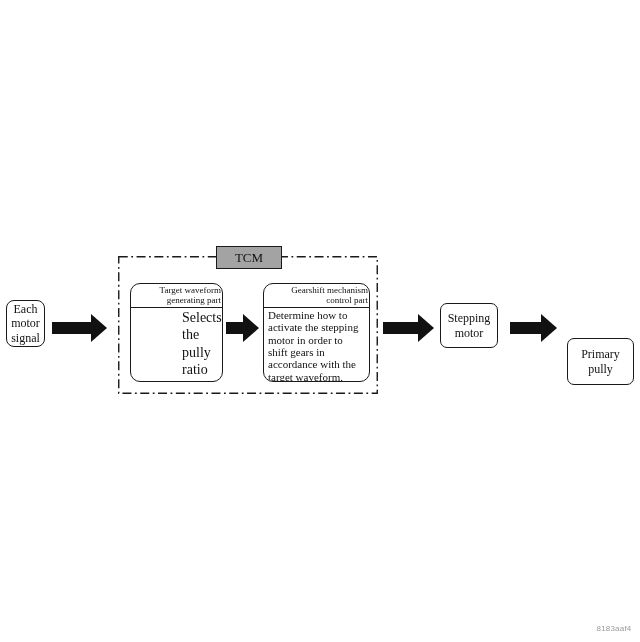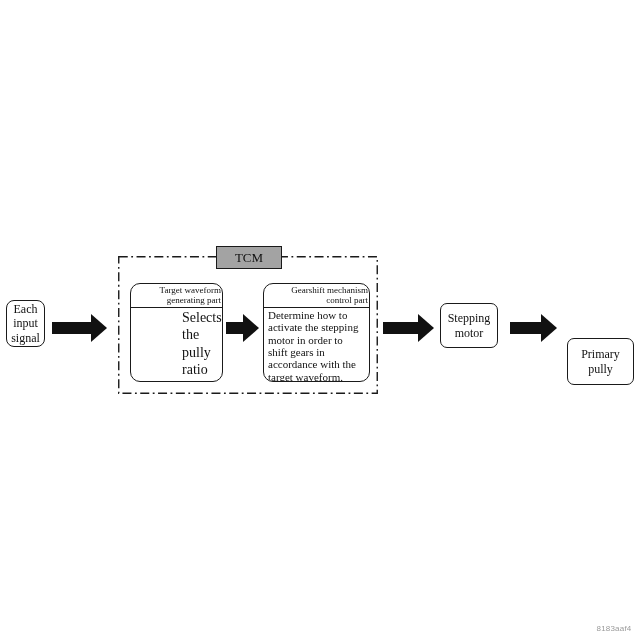--- a/index.html
+++ b/index.html
@@ -125,21 +125,21 @@
     letter-spacing: 0.2px;
   }
 </style>
 </head>
 <body>
 
 <div class="canvas">
 
   <div class="node node-each">
     <span class="node-label">Each
-input
+motor
 signal</span>
   </div>
 
   <div class="arrow arrow-1">
     <div class="shaft"></div>
     <div class="head"></div>
   </div>
 
   <svg class="tcm-dash" width="260" height="138">
     <rect x="0.75" y="0.75" width="258.5" height="136.5" fill="none" stroke="#1a1a1a" stroke-width="1.4" stroke-dasharray="9 3.5 1.8 3.5"></rect>

